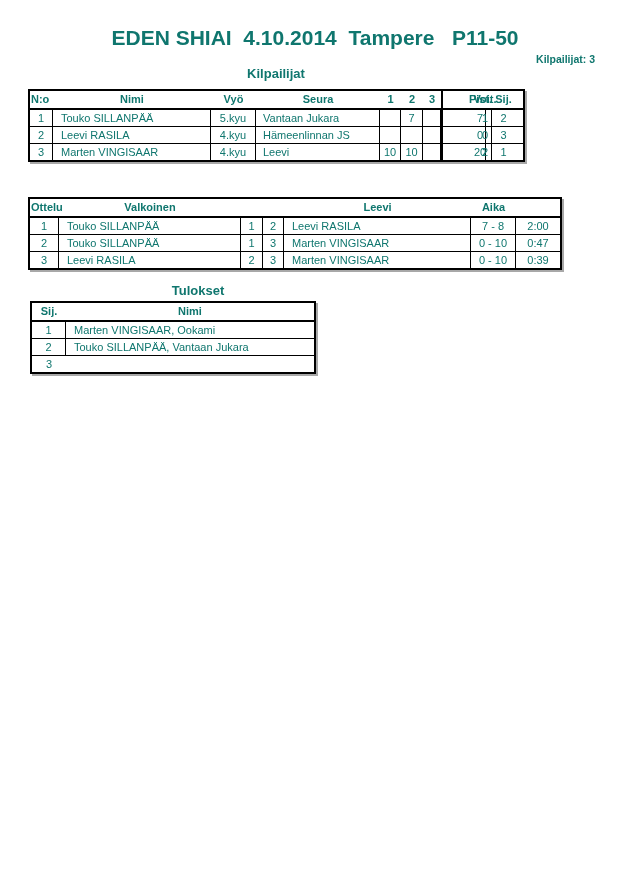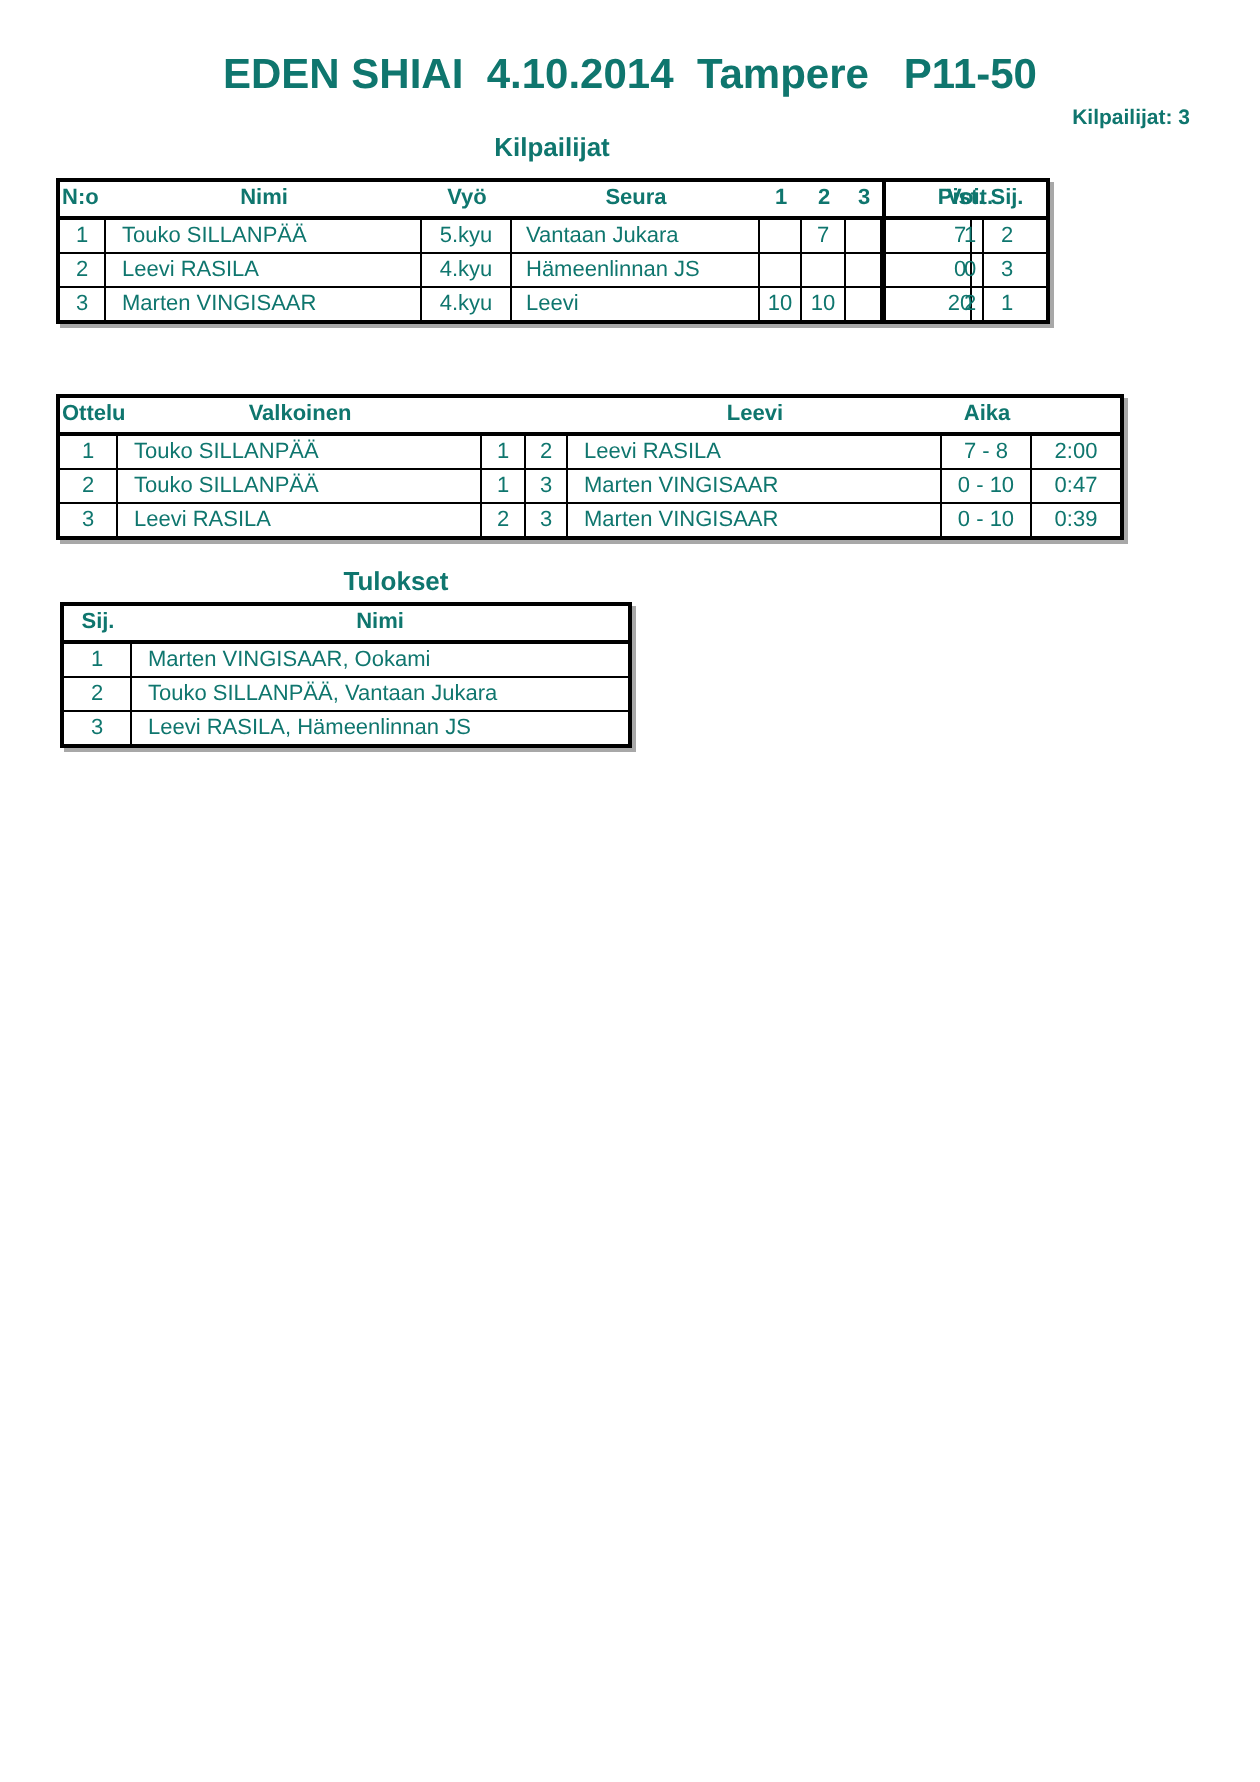--- a/index.html
+++ b/index.html
@@ -161,17 +161,16 @@
     <div class="row tr">
       <div class="cell">1</div>
       <div class="cell left pad8">Marten VINGISAAR, Ookami</div>
     </div>
     <div class="row tr">
       <div class="cell">2</div>
       <div class="cell left pad8">Touko SILLANPÄÄ, Vantaan Jukara</div>
     </div>
     <div class="row tr">
       <div class="cell">3</div>
-      <div class="cell left pad8">Leevi RASILA, Hämeenlinnan JS</div>
     </div>
   </div>
 
 </div>
 
 </body></html>

